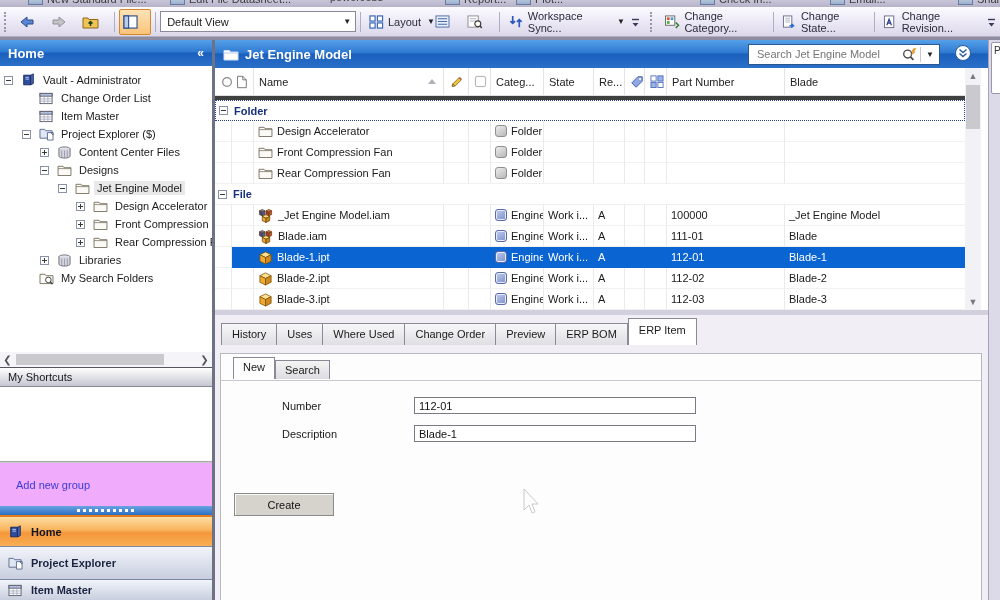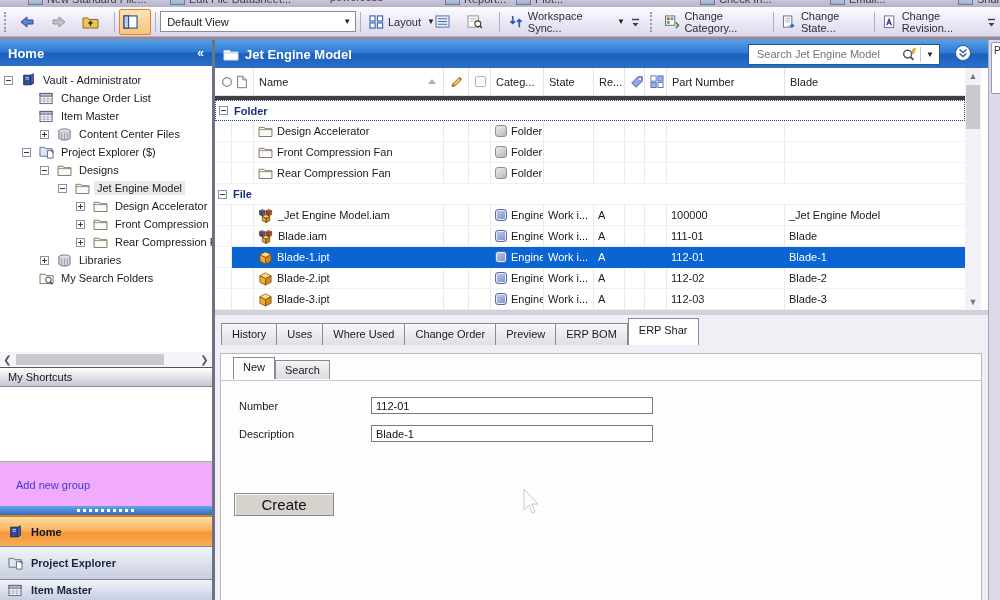--- a/index.html
+++ b/index.html
@@ -125,26 +125,26 @@
   .tab.active{background:#fff;height:18px;padding-top:5px;position:relative;top:0;
     border-left:1px solid #8a8a96;}
   #tab-content{position:absolute;left:5px;top:38px;width:762px;height:255px;background:#fdfdfd;
     border:1px solid #b8b8c2;border-bottom:none;box-sizing:border-box;}
   #subtabs{position:absolute;left:12px;top:4px;display:flex;align-items:flex-end;height:21px;}
   .subtab{padding:3px 9px 2px 9px;border:1px solid #8a8a96;border-bottom:none;
     background:linear-gradient(#f4f4f4,#dcdce2);height:13px;}
   .subtab.active{background:#fdfdfd;height:16px;}
   #form{position:absolute;left:0;top:26px;right:0;bottom:0;border-top:1px solid #c8c8d0;}
   .frow{position:absolute;display:flex;align-items:center;}
-  .flabel{width:132px;color:#1a1a1a;}
+  .flabel{width:132px;color:#1a1a1a;margin-left:43px;}
   .finput{width:282px;height:17px;border:1px solid #7a7a86;font-family:"Liberation Sans",sans-serif;
     font-size:11px;padding:1px 4px;box-sizing:border-box;background:#fff;color:#111;}
   #create-btn{position:absolute;left:13px;top:112px;width:100px;height:23px;
     background:#d6d3cd;border:1px solid #8a8a8a;box-shadow:1px 1px 0 #f8f8f8 inset;
-    font-family:"Liberation Sans",sans-serif;font-size:15px;color:#111;}
+    font-family:"Liberation Sans",sans-serif;font-size:11px;color:#111;}
 
   #ghost-cursor{position:absolute;left:520px;top:488px;opacity:0.45;}
 </style>
 </head>
 <body>
 <div id="app">
 
 <div id="titlebar">
       <span class="tb-item" style="left: 28px;"><span class="tb-ico"></span><span>New Standard File...</span></span>
       <span class="tb-item" style="left: 170px;"><span class="tb-ico"></span><span>Edit File Datasheet...</span></span>
@@ -326,52 +326,52 @@
           <span class="noexp"></span>
           <span class="ic tico">
             <svg width="15" height="13" viewBox="0 0 16 14">
               <rect x="1" y="1.5" width="13" height="11" fill="#fff" stroke="#5a5a6a"></rect>
               <rect x="1" y="1.5" width="13" height="3" fill="#b8c6e8" stroke="#5a5a6a"></rect>
               <path d="M5.5 1.5v11M9.5 1.5v11M1 7.5h13M1 9.9h13" stroke="#9aa0b8" stroke-width="0.8"></path>
             </svg>
           </span>
           <span class="tlabel">Item Master</span>
         </div>
+        <div class="titem" style="padding-left: 22px;">
+          <span class="exp ic">
+            <svg width="9" height="9" viewBox="0 0 9 9">
+              <rect x="0.5" y="0.5" width="8" height="8" fill="#fff" stroke="#8a92a8"></rect>
+              <path d="M2 4.5h5" stroke="#3a3a3a"></path>
+            </svg>
+          </span>
+          <span class="ic tico">
+            <svg width="15" height="14" viewBox="0 0 16 15">
+              <path d="M1 2.5h5l1 1.5h7v8H1z" fill="#dfe7f5" stroke="#5a6a8c"></path>
+              <path d="M9 6h6v8H9z" fill="#fff" stroke="#5a6a8c"></path>
+              <path d="M12.5 6l2.5 2.5V6z" fill="#b8c6e8" stroke="#5a6a8c"></path>
+            </svg>
+          </span>
+          <span class="tlabel">Project Explorer ($)</span>
+        </div>
         <div class="titem" style="padding-left: 40px;">
           <span class="exp ic">
             <svg width="9" height="9" viewBox="0 0 9 9">
               <rect x="0.5" y="0.5" width="8" height="8" fill="#fff" stroke="#8a92a8"></rect>
               <path d="M2 4.5h5" stroke="#3a3a3a"></path>
               <path d="M4.5 2v5" stroke="#3a3a3a"></path>
             </svg>
           </span>
           <span class="ic tico">
             <svg width="15" height="13" viewBox="0 0 16 14">
               <ellipse cx="8" cy="3" rx="6" ry="2" fill="#e8e8ef" stroke="#6a6a7a"></ellipse>
               <path d="M2 3v8c0 1.1 2.7 2 6 2s6-.9 6-2V3" fill="#d6d6e0" stroke="#6a6a7a"></path>
               <path d="M5 4.8v8M8 5v8.2M11 4.8v8" stroke="#8a8a9a" stroke-width="0.8"></path>
             </svg>
           </span>
           <span class="tlabel">Content Center Files</span>
-        </div>
-        <div class="titem" style="padding-left: 22px;">
-          <span class="exp ic">
-            <svg width="9" height="9" viewBox="0 0 9 9">
-              <rect x="0.5" y="0.5" width="8" height="8" fill="#fff" stroke="#8a92a8"></rect>
-              <path d="M2 4.5h5" stroke="#3a3a3a"></path>
-            </svg>
-          </span>
-          <span class="ic tico">
-            <svg width="15" height="14" viewBox="0 0 16 15">
-              <path d="M1 2.5h5l1 1.5h7v8H1z" fill="#dfe7f5" stroke="#5a6a8c"></path>
-              <path d="M9 6h6v8H9z" fill="#fff" stroke="#5a6a8c"></path>
-              <path d="M12.5 6l2.5 2.5V6z" fill="#b8c6e8" stroke="#5a6a8c"></path>
-            </svg>
-          </span>
-          <span class="tlabel">Project Explorer ($)</span>
         </div>
         <div class="titem" style="padding-left: 40px;">
           <span class="exp ic">
             <svg width="9" height="9" viewBox="0 0 9 9">
               <rect x="0.5" y="0.5" width="8" height="8" fill="#fff" stroke="#8a92a8"></rect>
               <path d="M2 4.5h5" stroke="#3a3a3a"></path>
             </svg>
           </span>
           <span class="ic tico">
             <svg width="15" height="12" viewBox="0 0 16 13">
@@ -880,21 +880,21 @@
 
   <div id="details-splitter"></div>
   <div id="details">
     <div id="tabs">
           <div class="tab">History</div>
           <div class="tab">Uses</div>
           <div class="tab">Where Used</div>
           <div class="tab">Change Order</div>
           <div class="tab">Preview</div>
           <div class="tab">ERP BOM</div>
-          <div class="tab active">ERP Shar</div>
+          <div class="tab active">ERP Item</div>
         </div>
     <div id="tab-content">
       <div id="subtabs">
             <div class="subtab active">New</div>
             <div class="subtab">Search</div>
           </div>
       <div id="form">
         <div class="frow" style="left:18px;top:16px;">
           <span class="flabel">Number</span>
           <input class="finput" value="112-01" style="">

